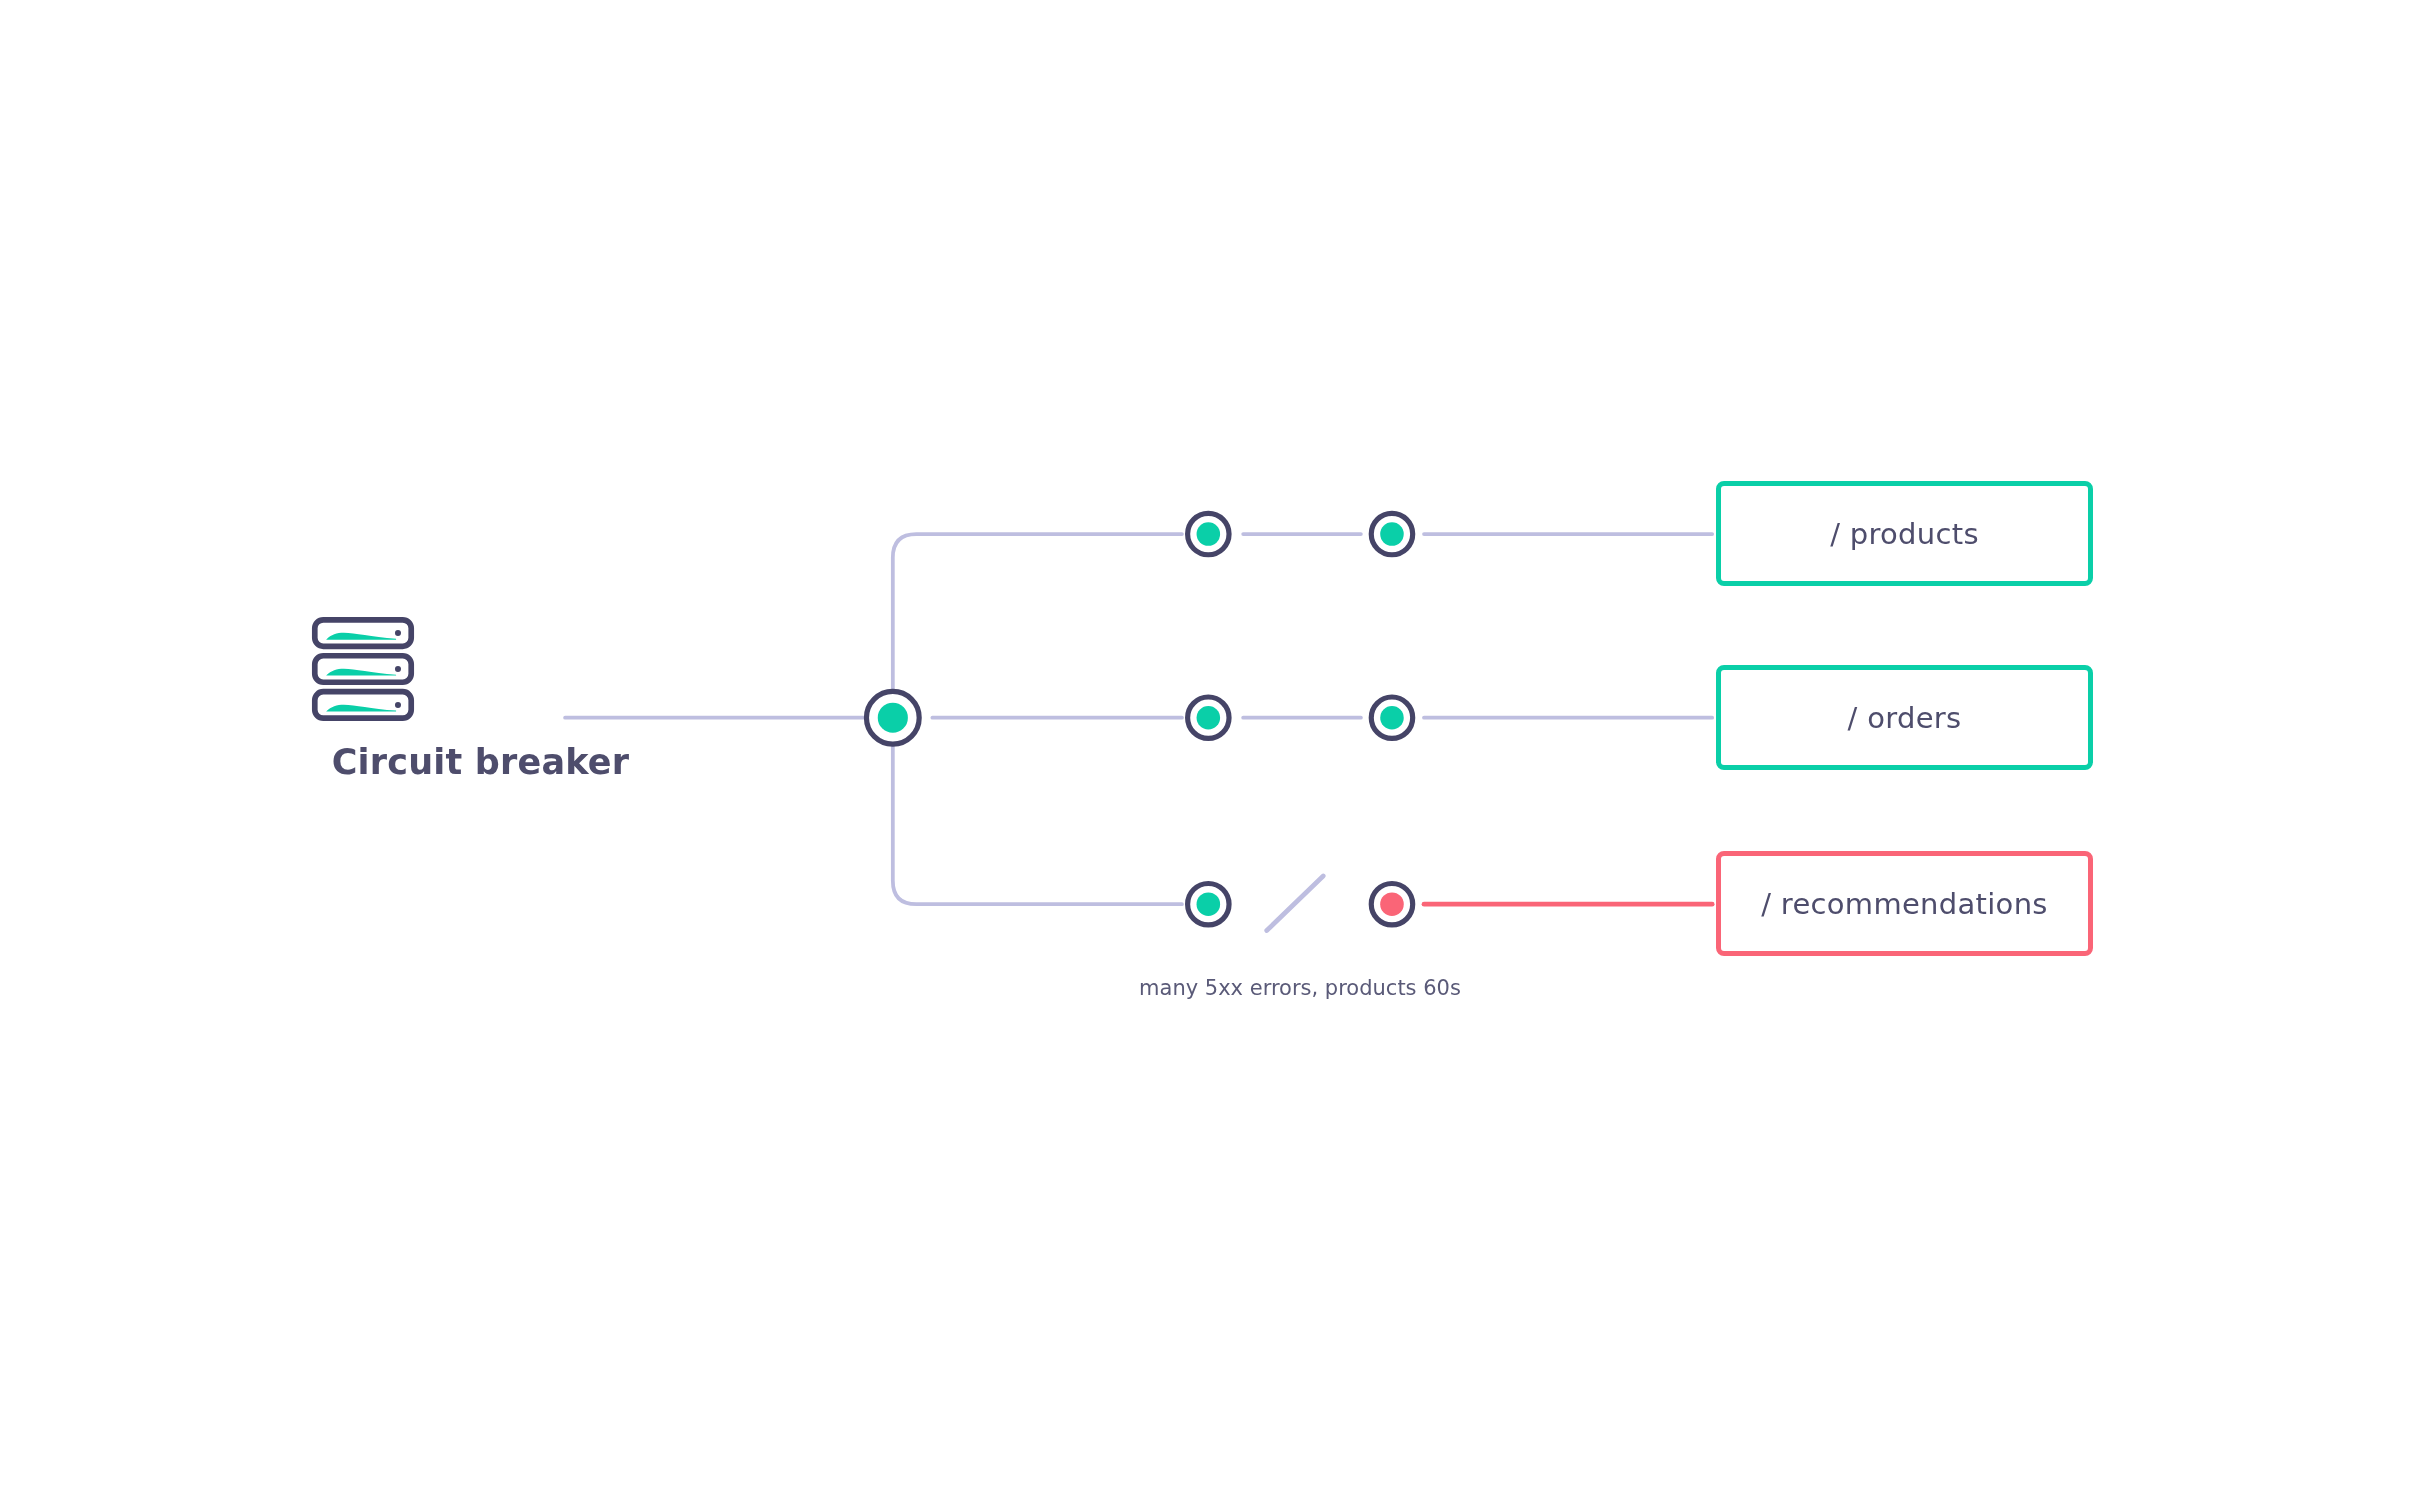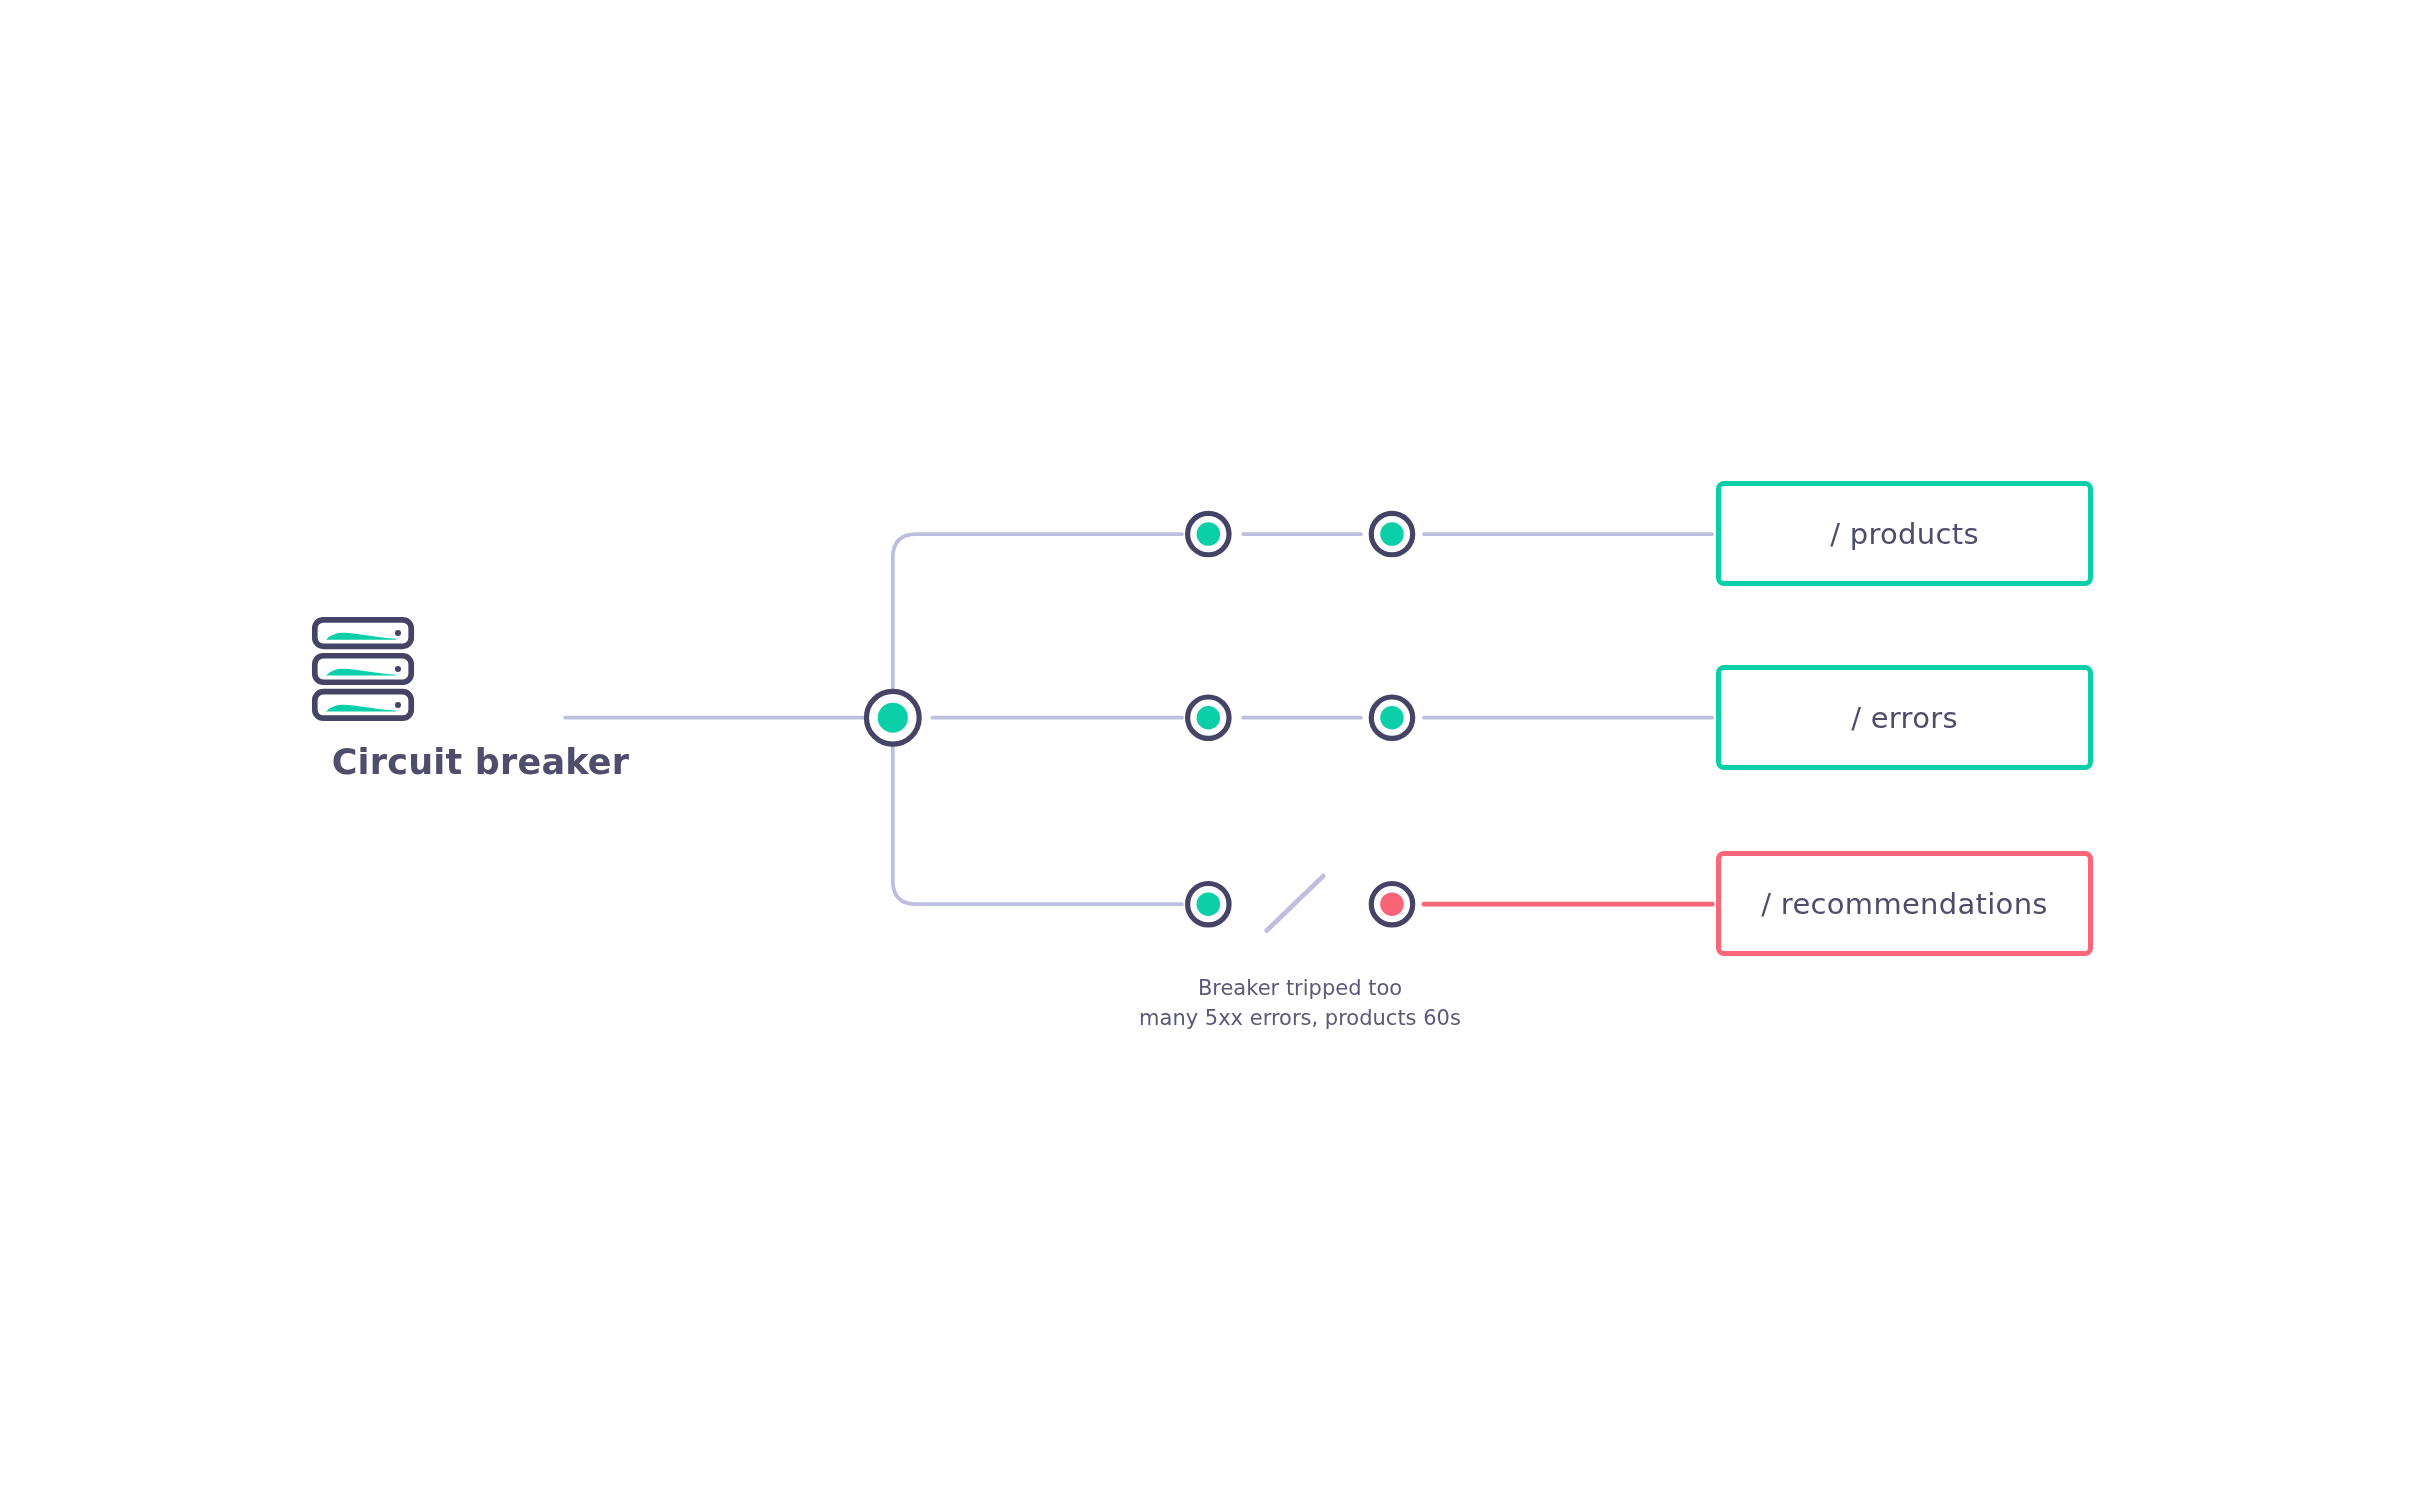--- a/index.html
+++ b/index.html
@@ -161,23 +161,22 @@
         <rect x="4" y="79" width="102" height="28" rx="9" fill="#ffffff" stroke="#454467" stroke-width="6"></rect>
         <path d="M 16 100 C 30 86 46 96 90 99 L 90 100 Z" fill="#0ACFA8"></path>
         <circle cx="92" cy="93" r="3.2" fill="#454467"></circle>
       </g>
     </svg>
     <div class="source-label">Circuit breaker</div>
   </div>
 
   <div class="endpoint ok" style="top:481px;">/ products</div>
 
-  <div class="endpoint ok" style="top:665px;">/ errors</div>
+  <div class="endpoint ok" style="top:665px;">/ orders</div>
 
   <div class="endpoint down" style="top:851px;">/ recommendations</div>
 
   <div class="caption">
-    <span>Breaker tripped too</span>
     <span>many 5xx errors, products 60s</span>
   </div>
 
 </div>
 
 
 </body></html>

